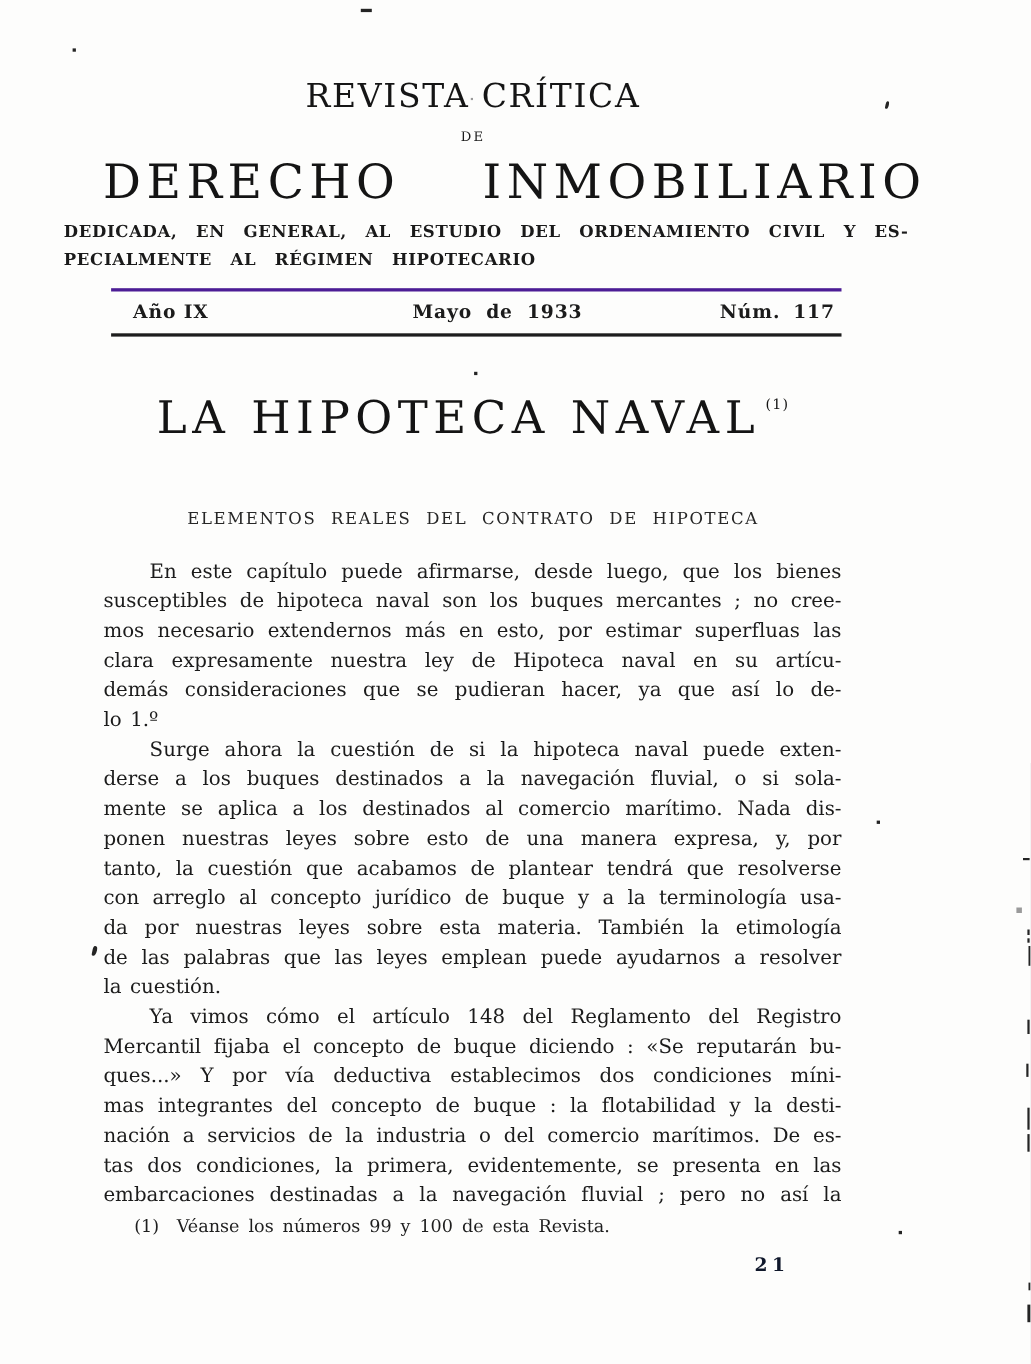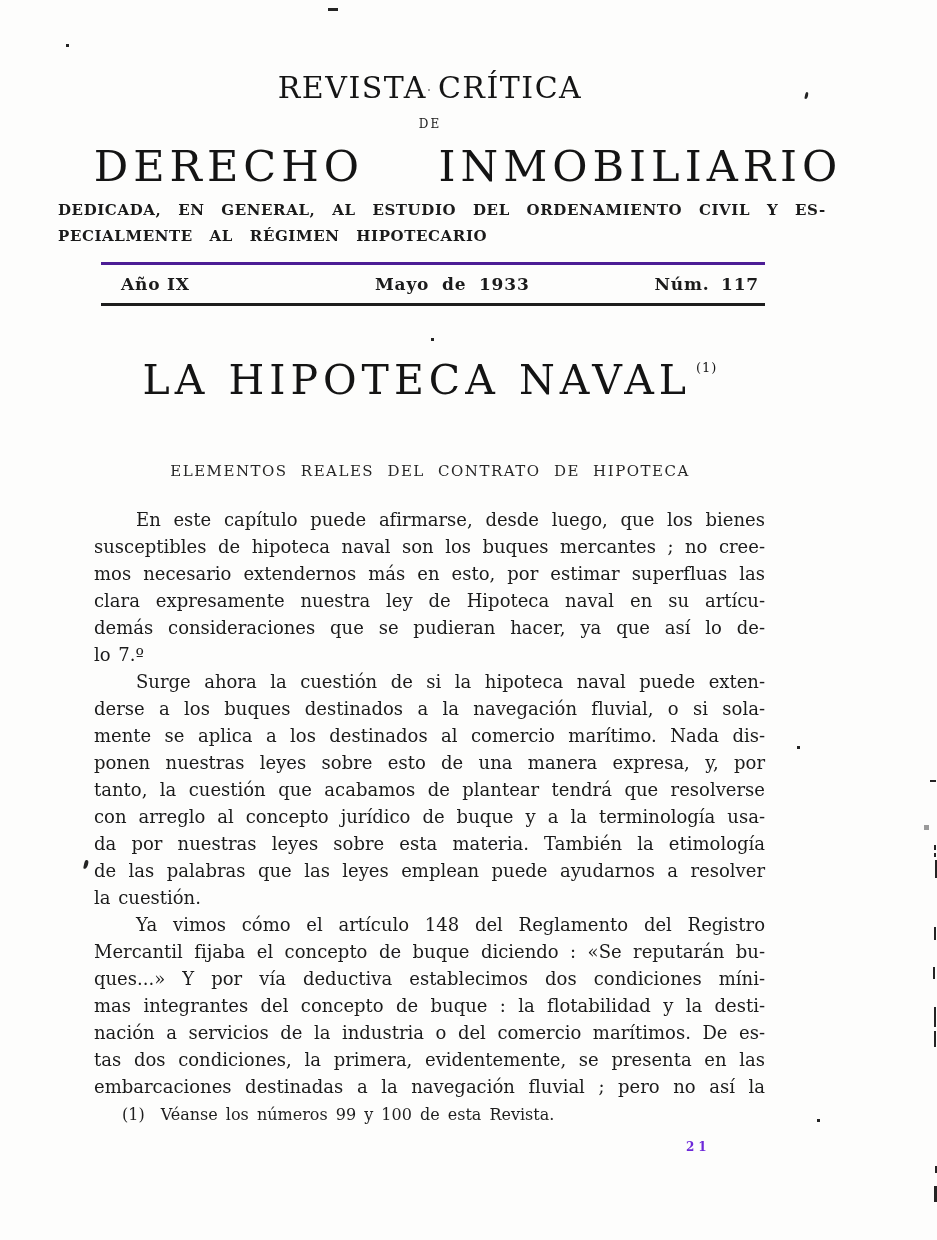--- a/index.html
+++ b/index.html
@@ -122,24 +122,24 @@
     left: 95px; top: 1105px; width: 670px;
     padding-left: 27px;
     font-size: 16px;
     word-spacing: 3px;
     color: #1e1e1e;
   }
   .footnote .fn-marker { margin-right: 16px; }
   .page-number {
     position: absolute;
     left: 686px; top: 1140px;
-    font-size: 12px;
+    font-size: 17px;
     font-weight: bold;
     letter-spacing: 4px;
-    color: #6d28d9;
+    color: #0f172a;
   }
 
   
   .artifact { position: absolute; background: #242424; }
   .artifact.light { background: #9a9a9a; }
   .artifact.comma { border-radius: 40% 40% 60% 20%; transform: rotate(12deg); }
 </style>
 </head>
 <body>
 
@@ -162,21 +162,21 @@
   <div class="article-title"><span>LA HIPOTECA NAVAL</span><sup>(1)</sup></div>
   <div class="article-subtitle">ELEMENTOS REALES DEL CONTRATO DE HIPOTECA</div>
 
   <div class="article-body">
       <div class="paragraph">
         <div class="line indent">En este capítulo puede afirmarse, desde luego, que los bienes</div>
         <div class="line">susceptibles de hipoteca naval son los buques mercantes ; no cree-</div>
         <div class="line">mos necesario extendernos más en esto, por estimar superfluas las</div>
         <div class="line">clara expresamente nuestra ley de Hipoteca naval en su artícu-</div>
         <div class="line">demás consideraciones que se pudieran hacer, ya que así lo de-</div>
-        <div class="line no-justify">lo 7.º</div>
+        <div class="line no-justify">lo 1.º</div>
       </div>
       <div class="paragraph">
         <div class="line indent">Surge ahora la cuestión de si la hipoteca naval puede exten-</div>
         <div class="line">derse a los buques destinados a la navegación fluvial, o si sola-</div>
         <div class="line">mente se aplica a los destinados al comercio marítimo. Nada dis-</div>
         <div class="line">ponen nuestras leyes sobre esto de una manera expresa, y, por</div>
         <div class="line">tanto, la cuestión que acabamos de plantear tendrá que resolverse</div>
         <div class="line">con arreglo al concepto jurídico de buque y a la terminología usa-</div>
         <div class="line">da por nuestras leyes sobre esta materia. También la etimología</div>
         <div class="line">de las palabras que las leyes emplean puede ayudarnos a resolver</div>

